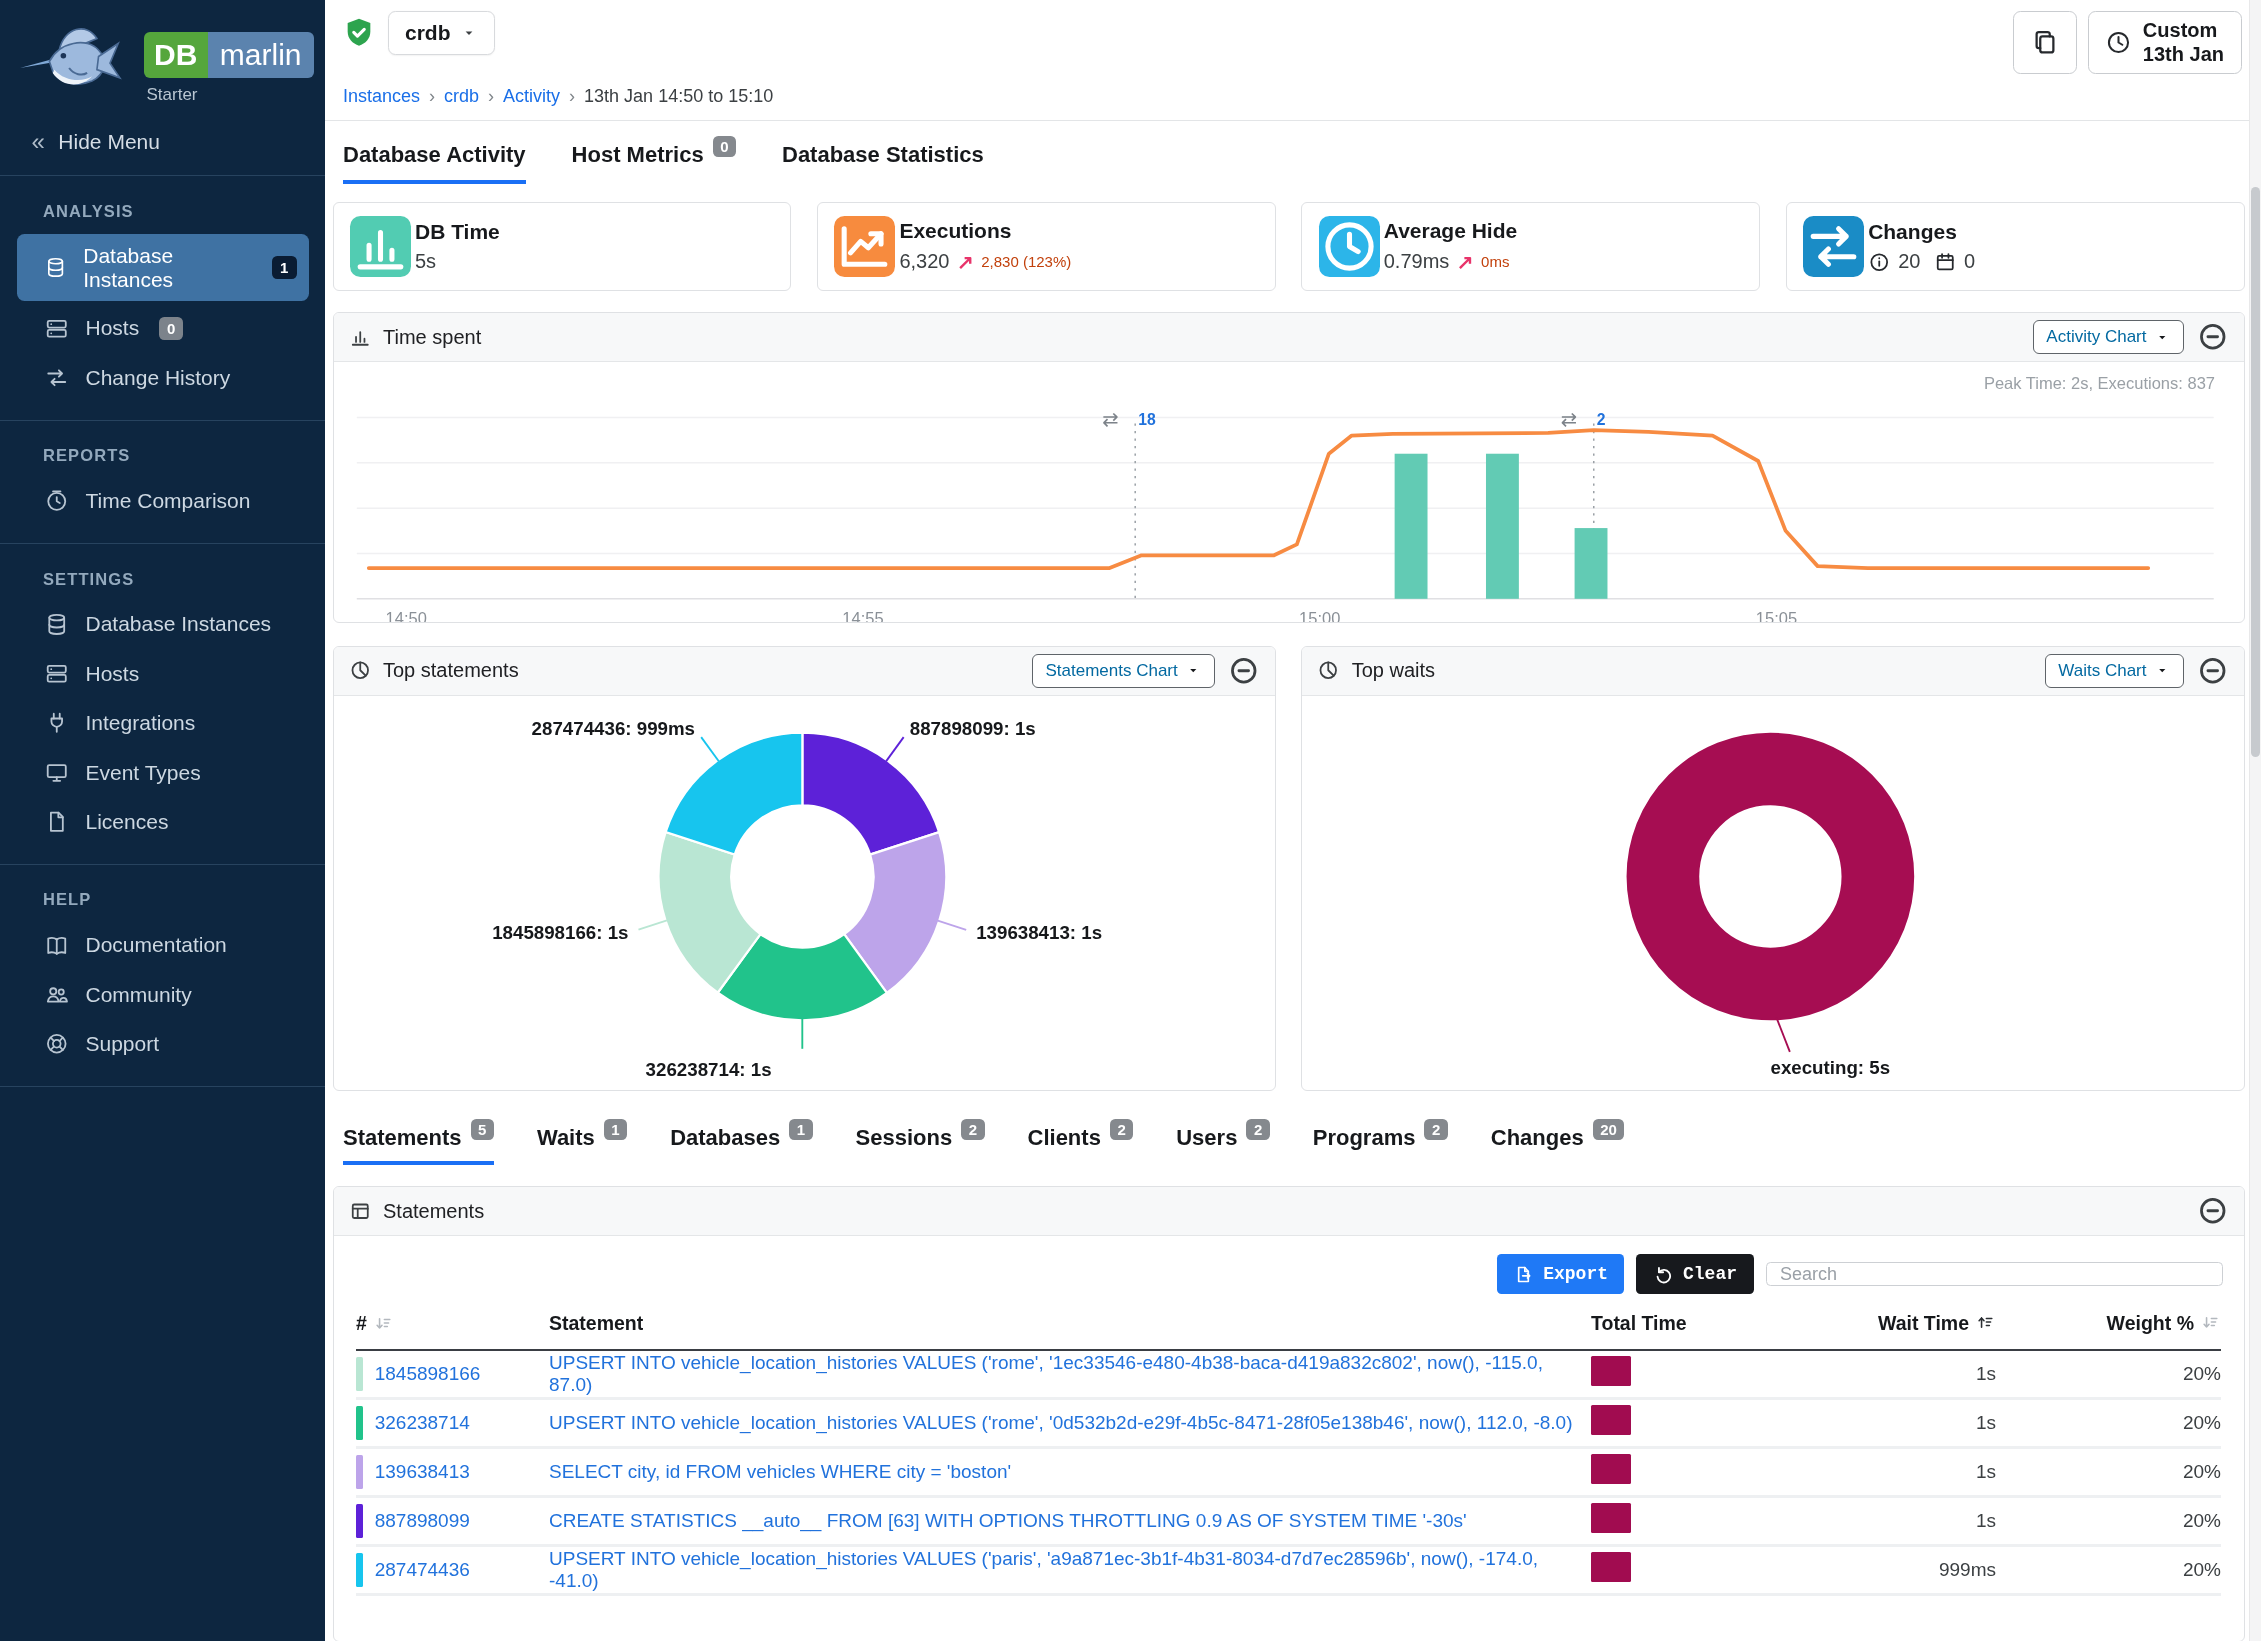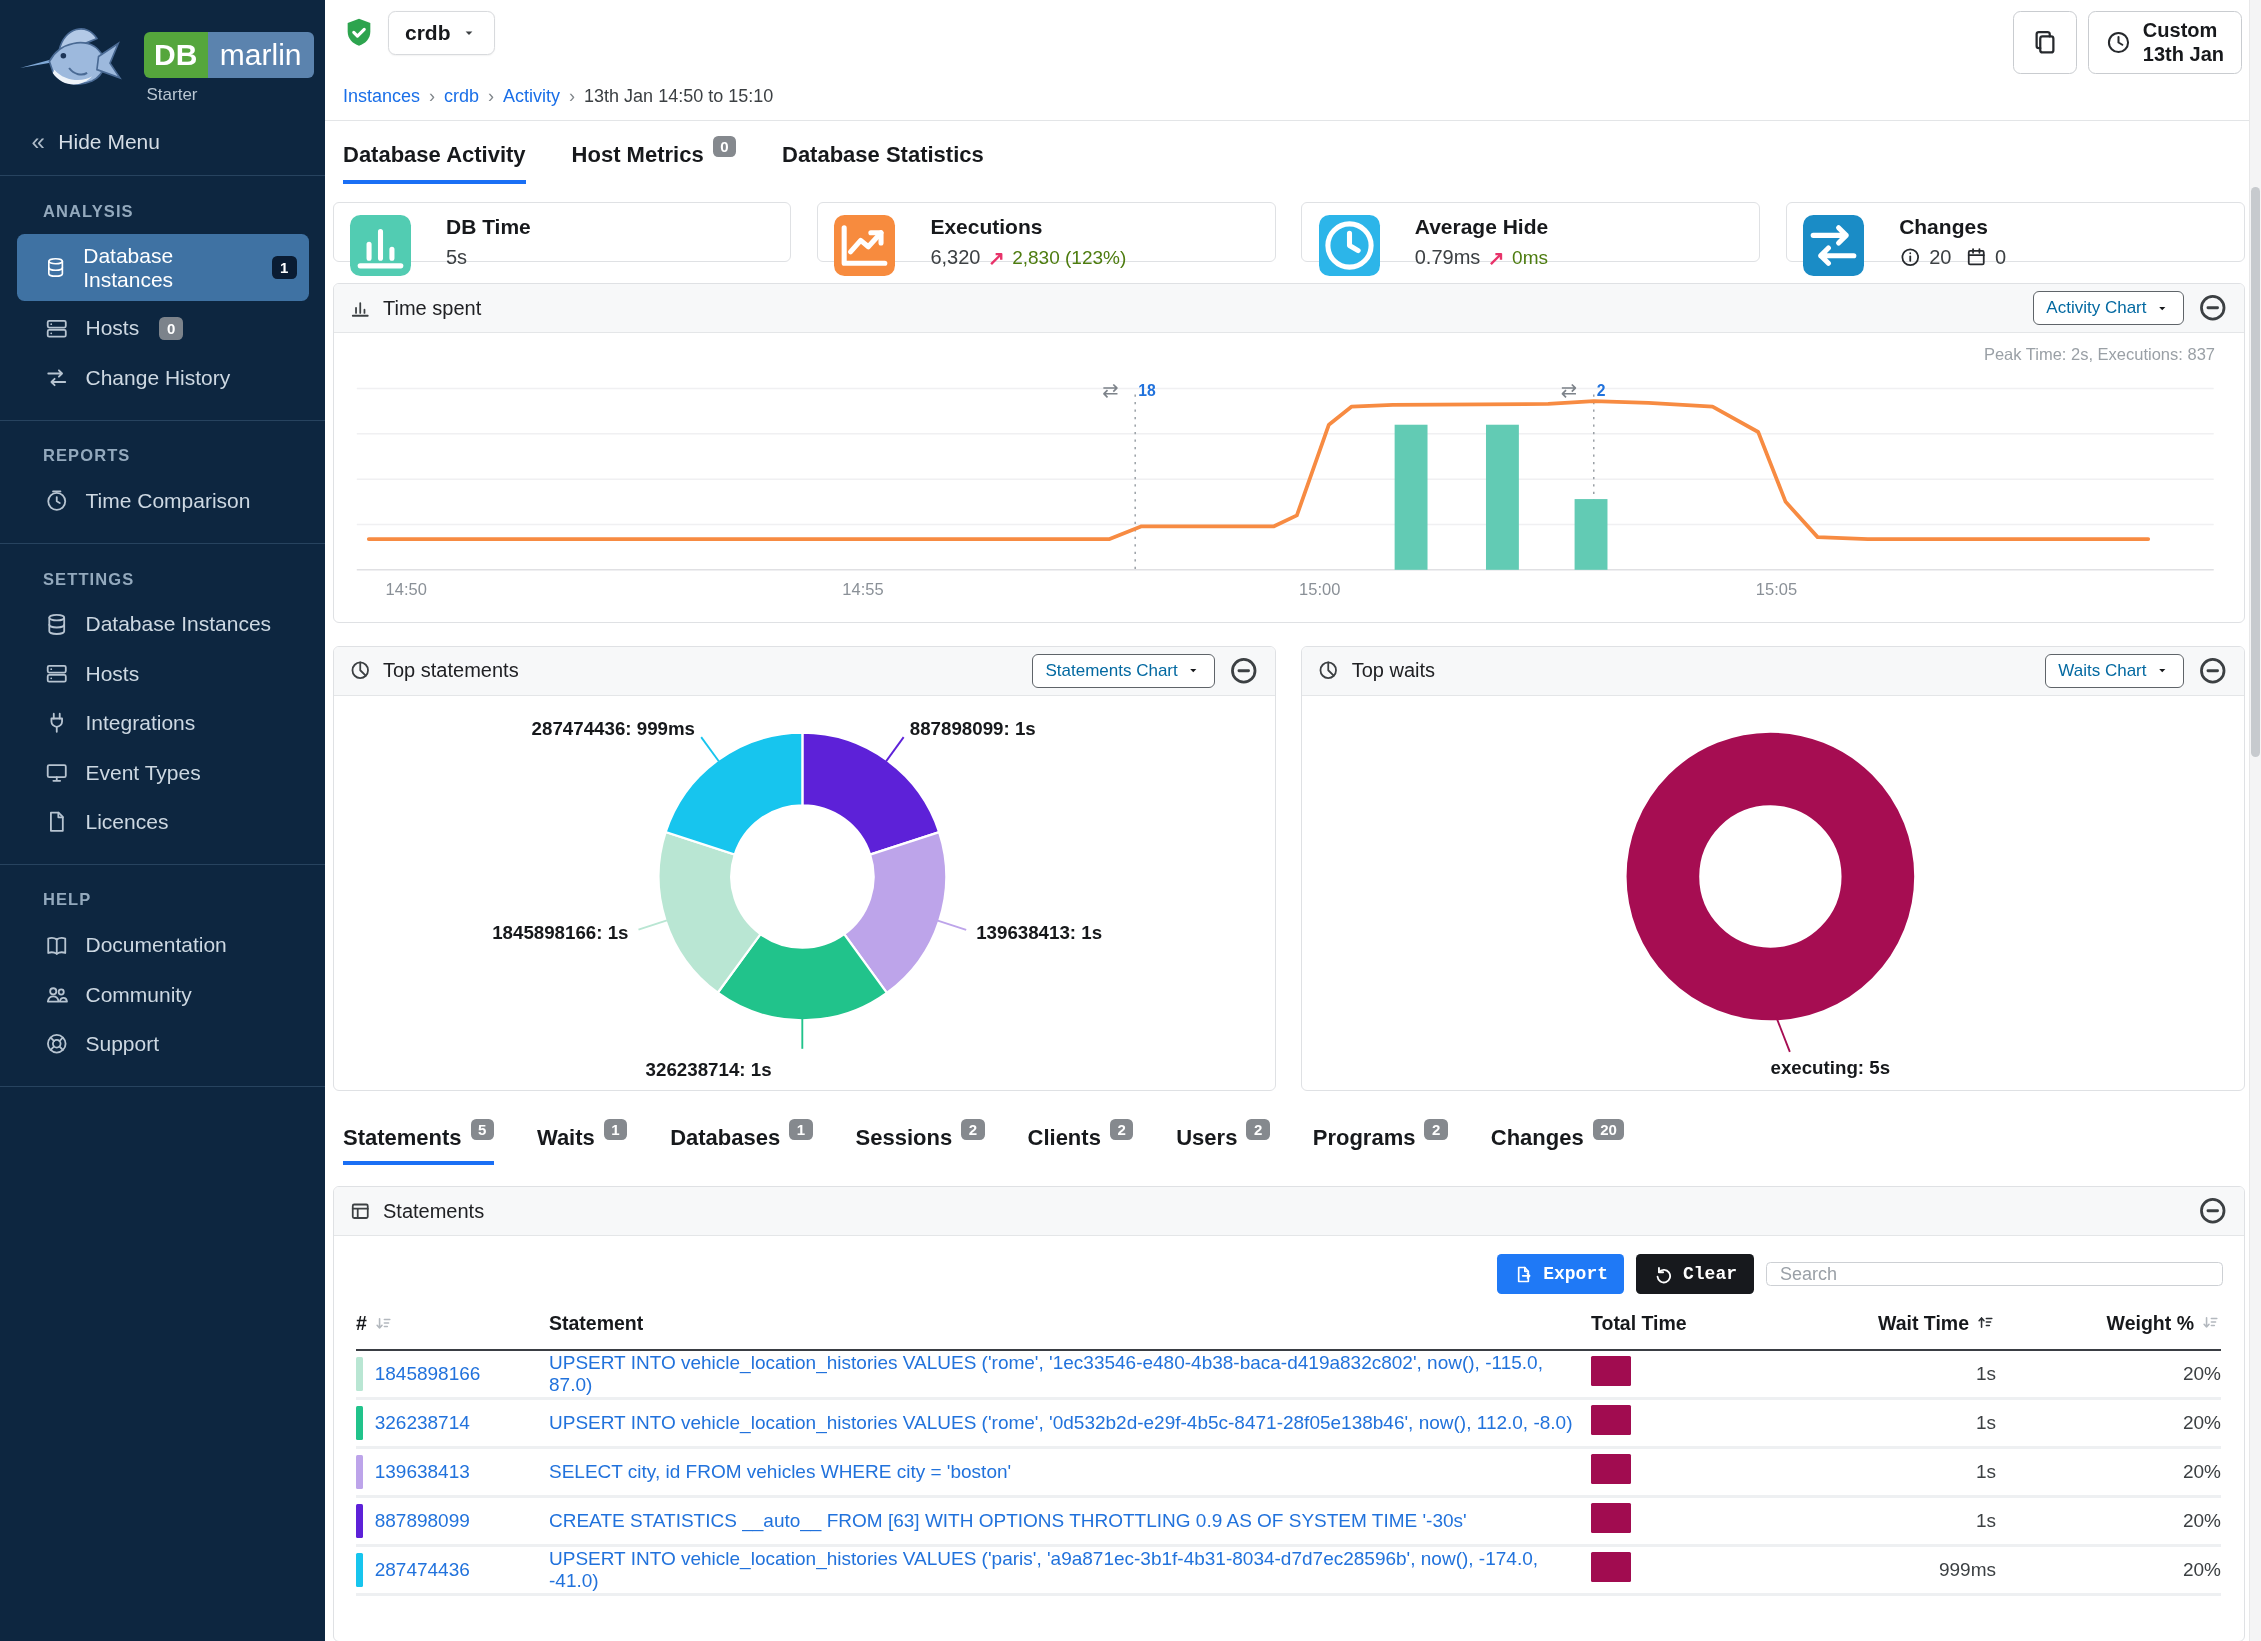--- a/index.html
+++ b/index.html
@@ -50,26 +50,26 @@
   .breadcrumb a{color:#1a6fe8;text-decoration:none;cursor:pointer}
   .breadcrumb .sep{color:#80868b}
   .breadcrumb .current{color:#3c4043}
   .top-hr{border-top:0.7px solid #e3e5e7;margin:0 -16.5px 0 -7.5px}
   .page-tabs{display:flex;gap:46px;padding:21px 0 0 10.5px}
   .ptab{display:flex;gap:9px;align-items:flex-start;font-size:22px;font-weight:bold;color:#17191c;padding-bottom:12px;cursor:pointer;border-bottom:4.5px solid transparent}
   .ptab.active{border-bottom-color:#1a6ff5}
   .tab-badge{background:#85898e;color:#fff;font-size:15px;font-weight:bold;border-radius:5.2px;padding:2.2px 7.5px;transform:translateY(-6px)}
 
   .cards{display:flex;gap:25.5px;margin:18px 16.5px 0 7.5px}
-  .card{flex:1;background:#fff;border:0.7px solid #dfe1e4;border-radius:6px;display:flex;gap:35px;padding:12px 16.5px;height:60px;box-sizing:border-box}
+  .card{flex:1;background:#fff;border:0.7px solid #dfe1e4;border-radius:6px;display:flex;align-items:center;gap:4px;padding:12px 16.5px;height:89px;box-sizing:border-box}
   .card-icon{width:61px;height:61px;border-radius:10.5px;display:flex;align-items:center;justify-content:center;color:#fff}
   .card-title{font-size:21px;font-weight:bold;color:#17191c;margin-bottom:6.7px}
   .card-value{font-size:20px;color:#3c4043;display:flex;align-items:center;gap:7.5px}
   .delta-arrow{color:#e8336a;font-size:20px;font-weight:bold}
-  .delta{color:#4d7c0f;font-size:19px}
+  .delta{color:#c2410c;font-size:15px}
   .cv-icon{width:22.5px;height:22.5px;color:#26292d}
 
   .panel{background:#fff;border:0.7px solid #dfe1e4;border-radius:6px;margin:21px 16.5px 0 7.5px;overflow:hidden}
   .panel-head{background:#f7f8f9;border-bottom:0.7px solid #e4e6e8;height:48px;display:flex;align-items:center;gap:12px;padding:0 15px}
   .panel-head .p-icon{width:22.5px;height:22.5px;color:#3c4043}
   .panel-title{font-size:20px;color:#202124}
   .panel-actions{margin-left:auto;display:flex;align-items:center;gap:13.5px}
   .chart-select{display:flex;align-items:center;gap:7.5px;border:1.5px solid #5f6469;border-radius:6px;background:#fff;padding:6px 12px;font-size:17px;color:#0369a1;cursor:pointer}
   .chart-select .icon{width:16.5px;height:16.5px;color:#17191c}
   .collapse-btn{width:31.5px;height:31.5px;color:#3c4043;cursor:pointer}

